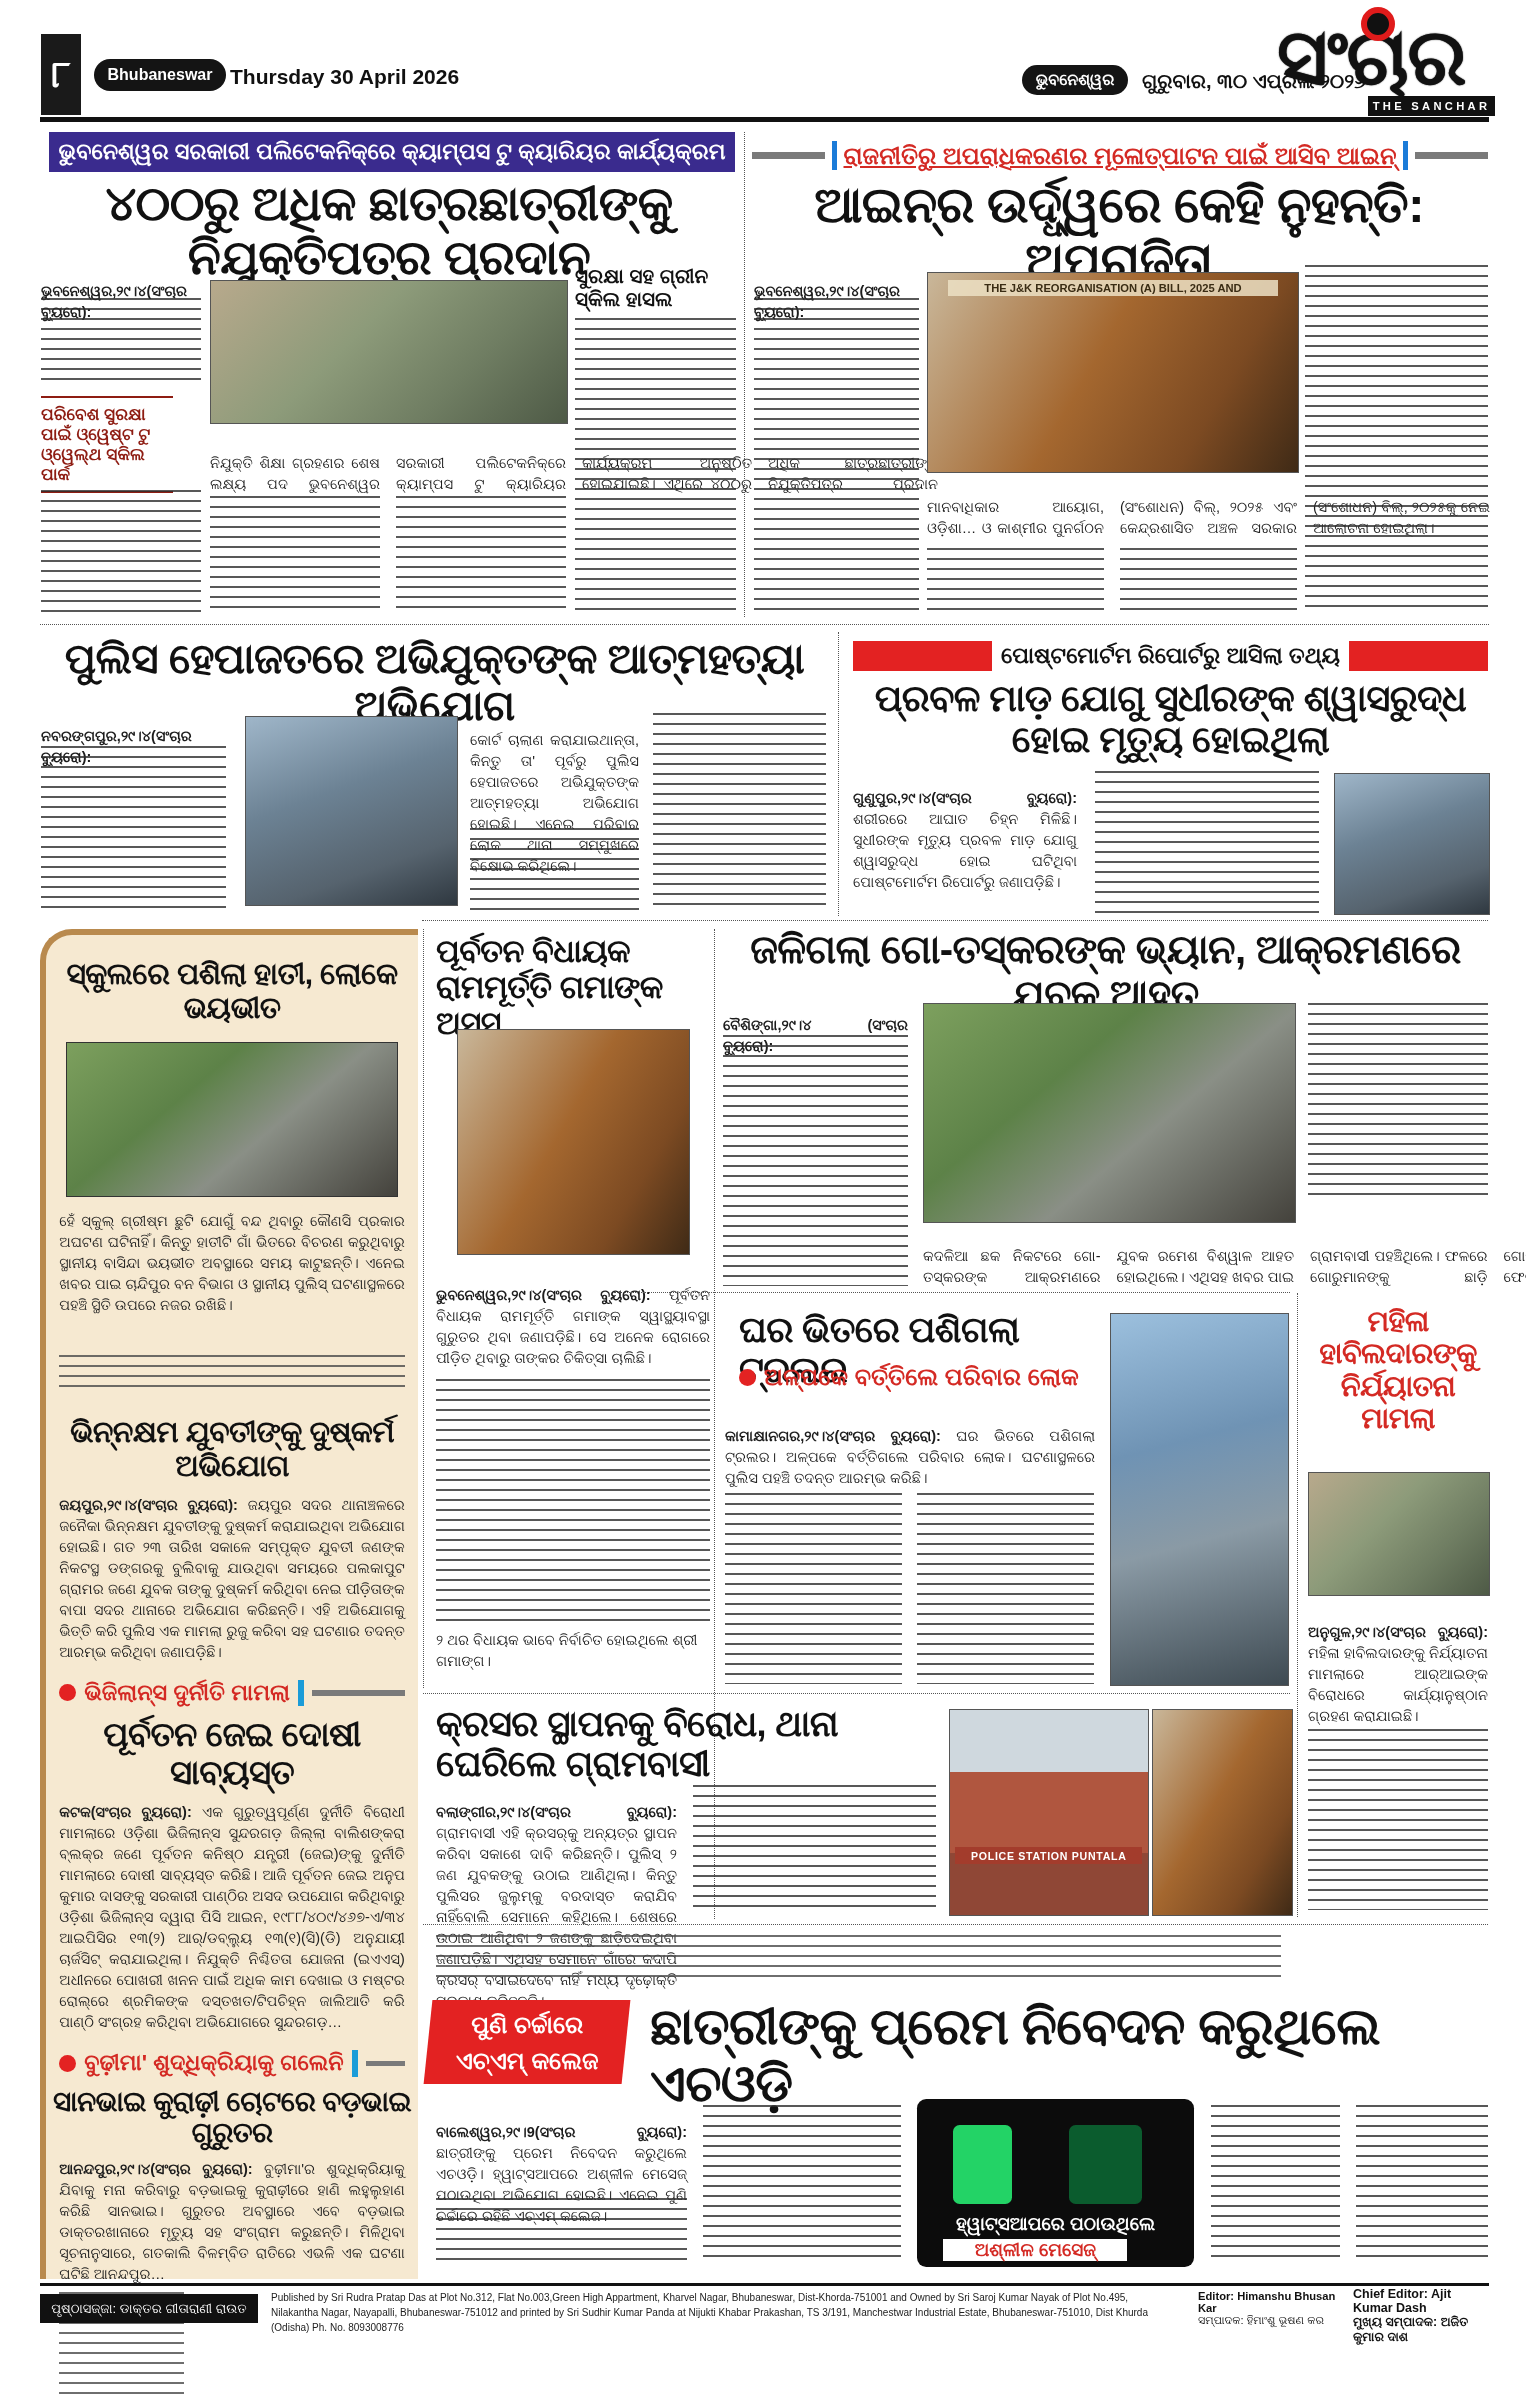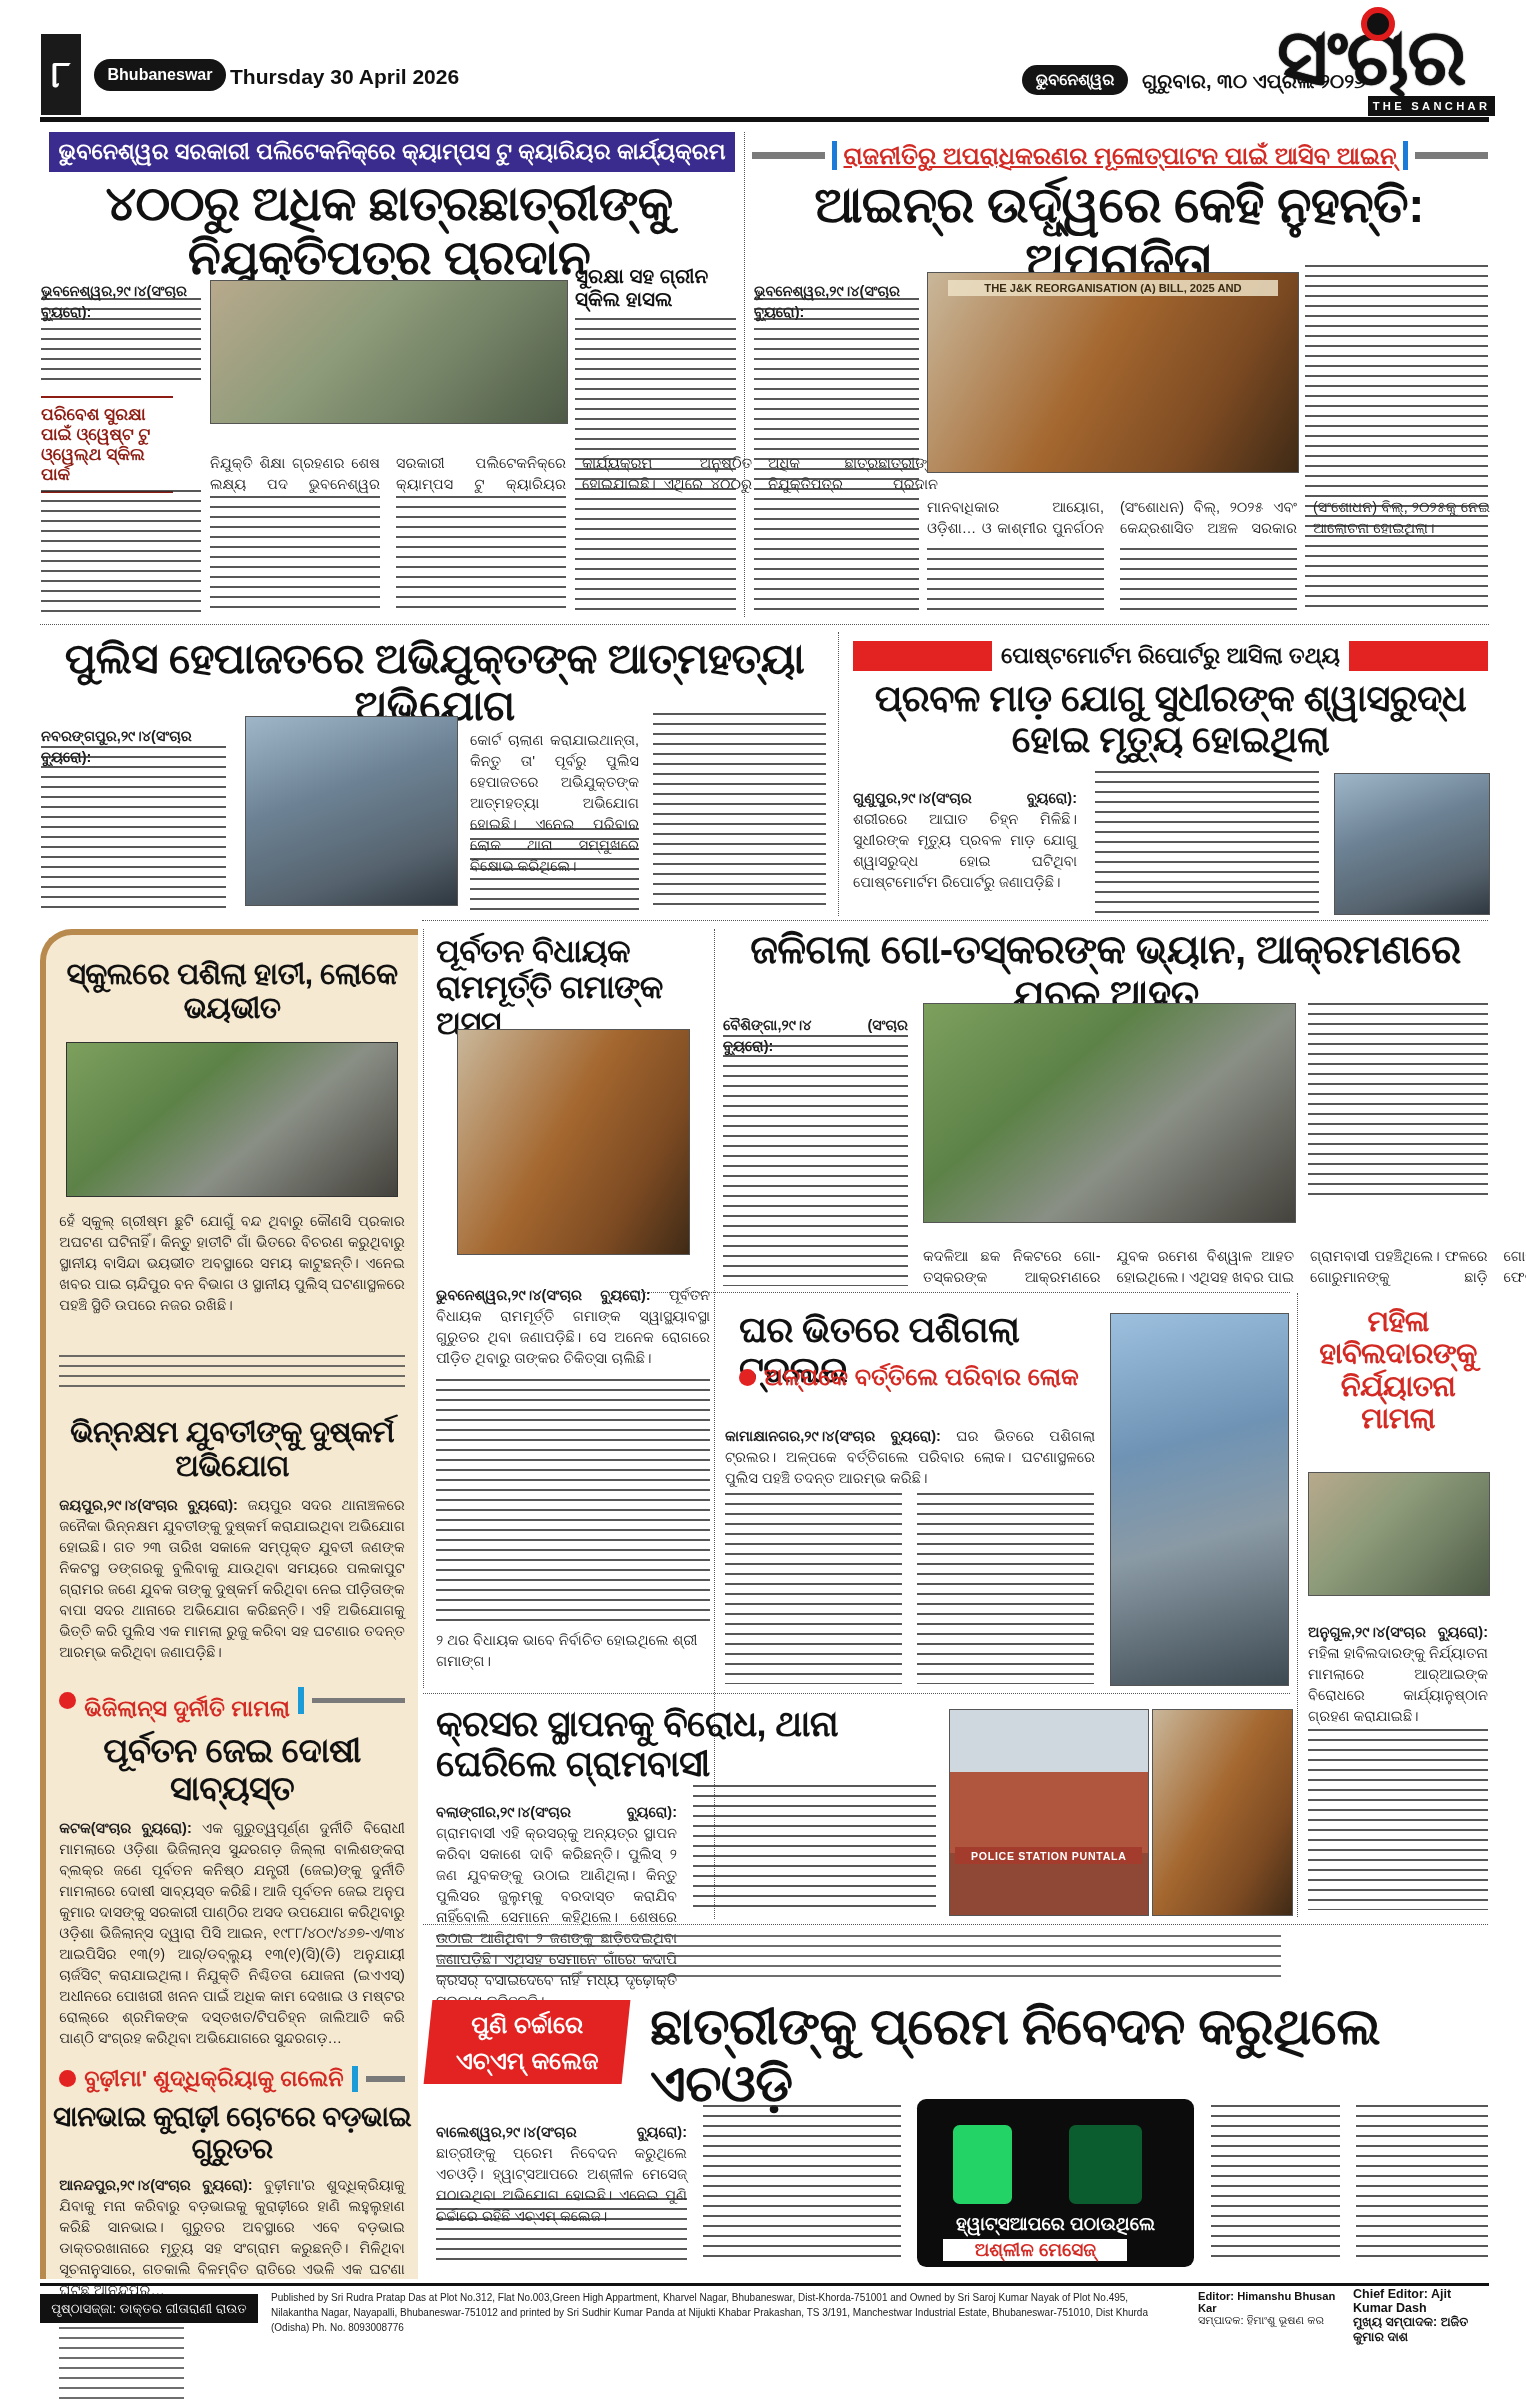--- a/index.html
+++ b/index.html
@@ -122,21 +122,21 @@
     <div class="hl c" style="margin-top:22.4px;font-size:30px;">ସ୍କୁଲରେ ପଶିଲା ହାତୀ, ଲୋକେ ଭୟଭୀତ</div>
     <div class="ph4" style="margin:17px auto 0;width:330px;height:153px;border:1.3px solid #333;"></div>
     <div class="body-txt j" style="margin:14.5px 13.2px 0;height:139px;">ହେଁ ସ୍କୁଲ୍ ଗ୍ରୀଷ୍ମ ଛୁଟି ଯୋଗୁଁ ବନ୍ଦ ଥିବାରୁ କୌଣସି ପ୍ରକାର ଅଘଟଣ ଘଟିନାହିଁ। କିନ୍ତୁ ହାତୀଟି ଗାଁ ଭିତରେ ବିଚରଣ କରୁଥିବାରୁ ସ୍ଥାନୀୟ ବାସିନ୍ଦା ଭୟଭୀତ ଅବସ୍ଥାରେ ସମୟ କାଟୁଛନ୍ତି। ଏନେଇ ଖବର ପାଇ ଚାନ୍ଦିପୁର ବନ ବିଭାଗ ଓ ସ୍ଥାନୀୟ ପୁଲିସ୍ ଘଟଣାସ୍ଥଳରେ ପହଞ୍ଚି ସ୍ଥିତି ଉପରେ ନଜର ରଖିଛି।</div>
     <div class="greek lt" style="margin:5.3px 13.2px 0;height:40px;"></div>
 
     <div class="hl c" style="margin-top:20px;font-size:30px;">ଭିନ୍ନକ୍ଷମ ଯୁବତୀଙ୍କୁ ଦୁଷ୍କର୍ମ ଅଭିଯୋଗ</div>
     <div class="body-txt j" style="margin:12px 13.2px 0;"><span class="byline">ଜୟପୁର,୨୯।୪(ସଂଚାର ବ୍ୟୁରୋ):</span> <span>ଜୟପୁର ସଦର ଥାନାଞ୍ଚଳରେ ଜନୈକା ଭିନ୍ନକ୍ଷମ ଯୁବତୀଙ୍କୁ ଦୁଷ୍କର୍ମ କରାଯାଇଥିବା ଅଭିଯୋଗ ହୋଇଛି। ଗତ ୨୩ ତାରିଖ ସକାଳେ ସମ୍ପୃକ୍ତ ଯୁବତୀ ଜଣଙ୍କ ନିକଟସ୍ଥ ଡଙ୍ଗରକୁ ବୁଲିବାକୁ ଯାଉଥିବା ସମୟରେ ପଲକାପୁଟ ଗ୍ରାମର ଜଣେ ଯୁବକ ତାଙ୍କୁ ଦୁଷ୍କର୍ମ କରିଥିବା ନେଇ ପୀଡ଼ିତାଙ୍କ ବାପା ସଦର ଥାନାରେ ଅଭିଯୋଗ କରିଛନ୍ତି। ଏହି ଅଭିଯୋଗକୁ ଭିତ୍ତି କରି ପୁଲିସ ଏକ ମାମଲା ରୁଜୁ କରିବା ସହ ଘଟଣାର ତଦନ୍ତ ଆରମ୍ଭ କରିଥିବା ଜଣାପଡ଼ିଛି।</span></div>
 
     <div class="bullet-row" style="margin:17px 13.2px 0;">
       <span class="dot"></span>
-      <span class="b red" style="font-size:22.4px;white-space:nowrap;margin-top:16px;">ଭିଜିଲାନ୍ସ ଦୁର୍ନୀତି ମାମଲା</span>
+      <span class="b red" style="font-size:22.4px;white-space:nowrap;">ଭିଜିଲାନ୍ସ ଦୁର୍ନୀତି ମାମଲା</span>
       <span class="bluebar"></span>
       <span class="grayrule"></span>
     </div>
     <div class="hl c" style="margin-top:9.2px;font-size:34px;">ପୂର୍ବତନ ଜେଇ ଦୋଷୀ ସାବ୍ୟସ୍ତ</div>
     <div class="body-txt j" style="margin:10.6px 13.2px 0;"><span class="byline">କଟକ(ସଂଚାର ବ୍ୟୁରୋ):</span> <span>ଏକ ଗୁରୁତ୍ୱପୂର୍ଣ୍ଣ ଦୁର୍ନୀତି ବିରୋଧୀ ମାମଲାରେ ଓଡ଼ିଶା ଭିଜିଲାନ୍ସ ସୁନ୍ଦରଗଡ଼ ଜିଲ୍ଲା ବାଲିଶଙ୍କରା ବ୍ଲକ୍‌ର ଜଣେ ପୂର୍ବତନ କନିଷ୍ଠ ଯନ୍ତ୍ରୀ (ଜେଇ)ଙ୍କୁ ଦୁର୍ନୀତି ମାମଲାରେ ଦୋଷୀ ସାବ୍ୟସ୍ତ କରିଛି। ଆଜି ପୂର୍ବତନ ଜେଇ ଅନୁପ କୁମାର ଦାସଙ୍କୁ ସରକାରୀ ପାଣ୍ଠିର ଅସଦ ଉପଯୋଗ କରିଥିବାରୁ ଓଡ଼ିଶା ଭିଜିଲାନ୍ସ ଦ୍ୱାରା ପିସି ଆଇନ, ୧୯୮୮/୪୦୯/୪୬୭-ଏ/୩୪ ଆଇପିସିର ୧୩(୨) ଆର୍/ଡବ୍ଲ୍ୟୁ ୧୩(୧)(ସି)(ଡି) ଅନୁଯାୟୀ ଚାର୍ଜସିଟ୍ କରାଯାଇଥିଲା। ନିଯୁକ୍ତି ନିଶ୍ଚିତତା ଯୋଜନା (ଇଏଏସ୍) ଅଧୀନରେ ପୋଖରୀ ଖନନ ପାଇଁ ଅଧିକ କାମ ଦେଖାଇ ଓ ମଷ୍ଟର ରୋଲ୍‌ରେ ଶ୍ରମିକଙ୍କ ଦସ୍ତଖତ/ଟିପଚିହ୍ନ ଜାଲିଆତି କରି ପାଣ୍ଠି ସଂଗ୍ରହ କରିଥିବା ଅଭିଯୋଗରେ ସୁନ୍ଦରଗଡ଼…</span></div>
 
     <div class="bullet-row" style="margin:17px 13.2px 0;">
       <span class="dot"></span>
       <span class="b red" style="font-size:22.4px;white-space:nowrap;">ବୁଢ଼ୀମା' ଶୁଦ୍ଧିକ୍ରିୟାକୁ ଗଲେନି</span>
       <span class="bluebar"></span>
@@ -194,21 +194,21 @@
   <div class="abs greek lt" style="left:436px;top:1935px;width:845px;height:46px;"></div>
 
   <div class="abs" style="left:428px;top:2000px;width:198px;height:84px;background:#e32222;transform:skewX(-6deg);">
     <div class="c b" style="transform:skewX(6deg);color:#fff;font-size:24px;line-height:1.5;padding-top:6.6px;">
       <div>ପୁଣି ଚର୍ଚ୍ଚାରେ</div>
       <div>ଏଚ୍‌ଏମ୍ କଲେଜ</div>
     </div>
   </div>
   <div class="abs hl" style="left:650px;top:1998px;width:838px;font-size:51px;">ଛାତ୍ରୀଙ୍କୁ ପ୍ରେମ ନିବେଦନ କରୁଥିଲେ ଏଚଓଡ଼ି</div>
 
-  <div class="abs body-txt j" style="left:436px;top:2105px;width:251px;height:66px;"><span class="byline">ବାଲେଶ୍ୱର,୨୯।୪(ସଂଚାର ବ୍ୟୁରୋ):</span> <span>ଛାତ୍ରୀଙ୍କୁ ପ୍ରେମ ନିବେଦନ କରୁଥିଲେ ଏଚଓଡ଼ି। ହ୍ୱାଟ୍ସଆପରେ ଅଶ୍ଳୀଳ ମେସେଜ୍ ପଠାଉଥିବା ଅଭିଯୋଗ ହୋଇଛି। ଏନେଇ ପୁଣି ଚର୍ଚ୍ଚାରେ ରହିଛି ଏଚ୍‌ଏମ୍ କଲେଜ।</span></div>
+  <div class="abs body-txt j" style="left:436px;top:2105px;width:251px;height:66px;"><span class="byline">ବାଲେଶ୍ୱର,୨୯।9(ସଂଚାର ବ୍ୟୁରୋ):</span> <span>ଛାତ୍ରୀଙ୍କୁ ପ୍ରେମ ନିବେଦନ କରୁଥିଲେ ଏଚଓଡ଼ି। ହ୍ୱାଟ୍ସଆପରେ ଅଶ୍ଳୀଳ ମେସେଜ୍ ପଠାଉଥିବା ଅଭିଯୋଗ ହୋଇଛି। ଏନେଇ ପୁଣି ଚର୍ଚ୍ଚାରେ ରହିଛି ଏଚ୍‌ଏମ୍ କଲେଜ।</span></div>
   <div class="abs greek" style="left:436px;top:2198px;width:251px;height:66px;"></div>
   <div class="abs greek" style="left:703px;top:2105px;width:198px;height:158px;"></div>
 
   <div class="abs" style="left:917px;top:2099px;width:277px;height:168px;background:#0c0c0c;border-radius:9.2px;">
     <div class="abs" style="left:36px;top:26.4px;width:59px;height:79px;background:#23d366;border-radius:6.6px;"></div>
     <div class="abs" style="left:152px;top:26.4px;width:73px;height:79px;background:#0b5c2e;border-radius:6.6px;"></div>
     <div class="abs c b" style="left:0;top:114px;width:277px;color:#fff;font-size:18.5px;">ହ୍ୱାଟ୍ସଆପରେ ପଠାଉଥିଲେ</div>
     <div class="abs c b red" style="left:26.4px;top:140px;width:184px;background:#fff;font-size:18.5px;">ଅଶ୍ଳୀଳ ମେସେଜ୍</div>
   </div>
   <div class="abs greek" style="left:1211px;top:2105px;width:129px;height:158px;"></div>

